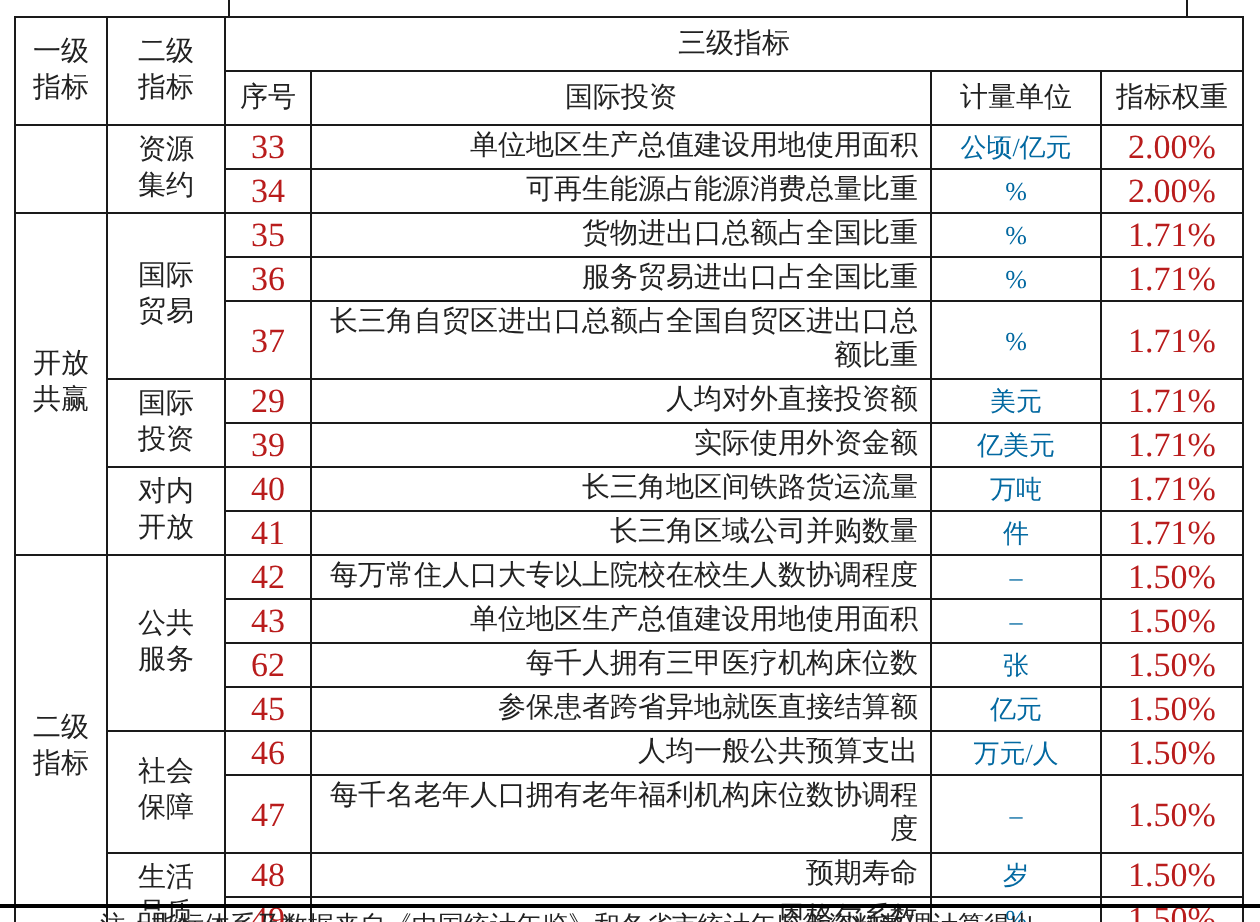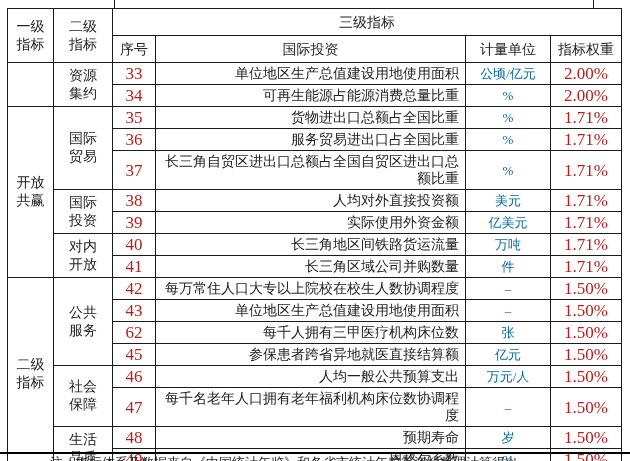--- a/index.html
+++ b/index.html
@@ -95,21 +95,21 @@
           <td class="num">1.71%</td>
         </tr>
         <tr>
           <td class="num">37</td>
           <td class="name">长三角自贸区进出口总额占全国自贸区进出口总额比重</td>
           <td class="unit">%</td>
           <td class="num">1.71%</td>
         </tr>
         <tr>
           <td class="lvl" rowspan="2"><span class="wrap2">国际投资</span></td>
-          <td class="num">38</td>
+          <td class="num">29</td>
           <td class="name">人均对外直接投资额</td>
           <td class="unit">美元</td>
           <td class="num">1.71%</td>
         </tr>
         <tr>
           <td class="num">39</td>
           <td class="name">实际使用外资金额</td>
           <td class="unit">亿美元</td>
           <td class="num">1.71%</td>
         </tr>

